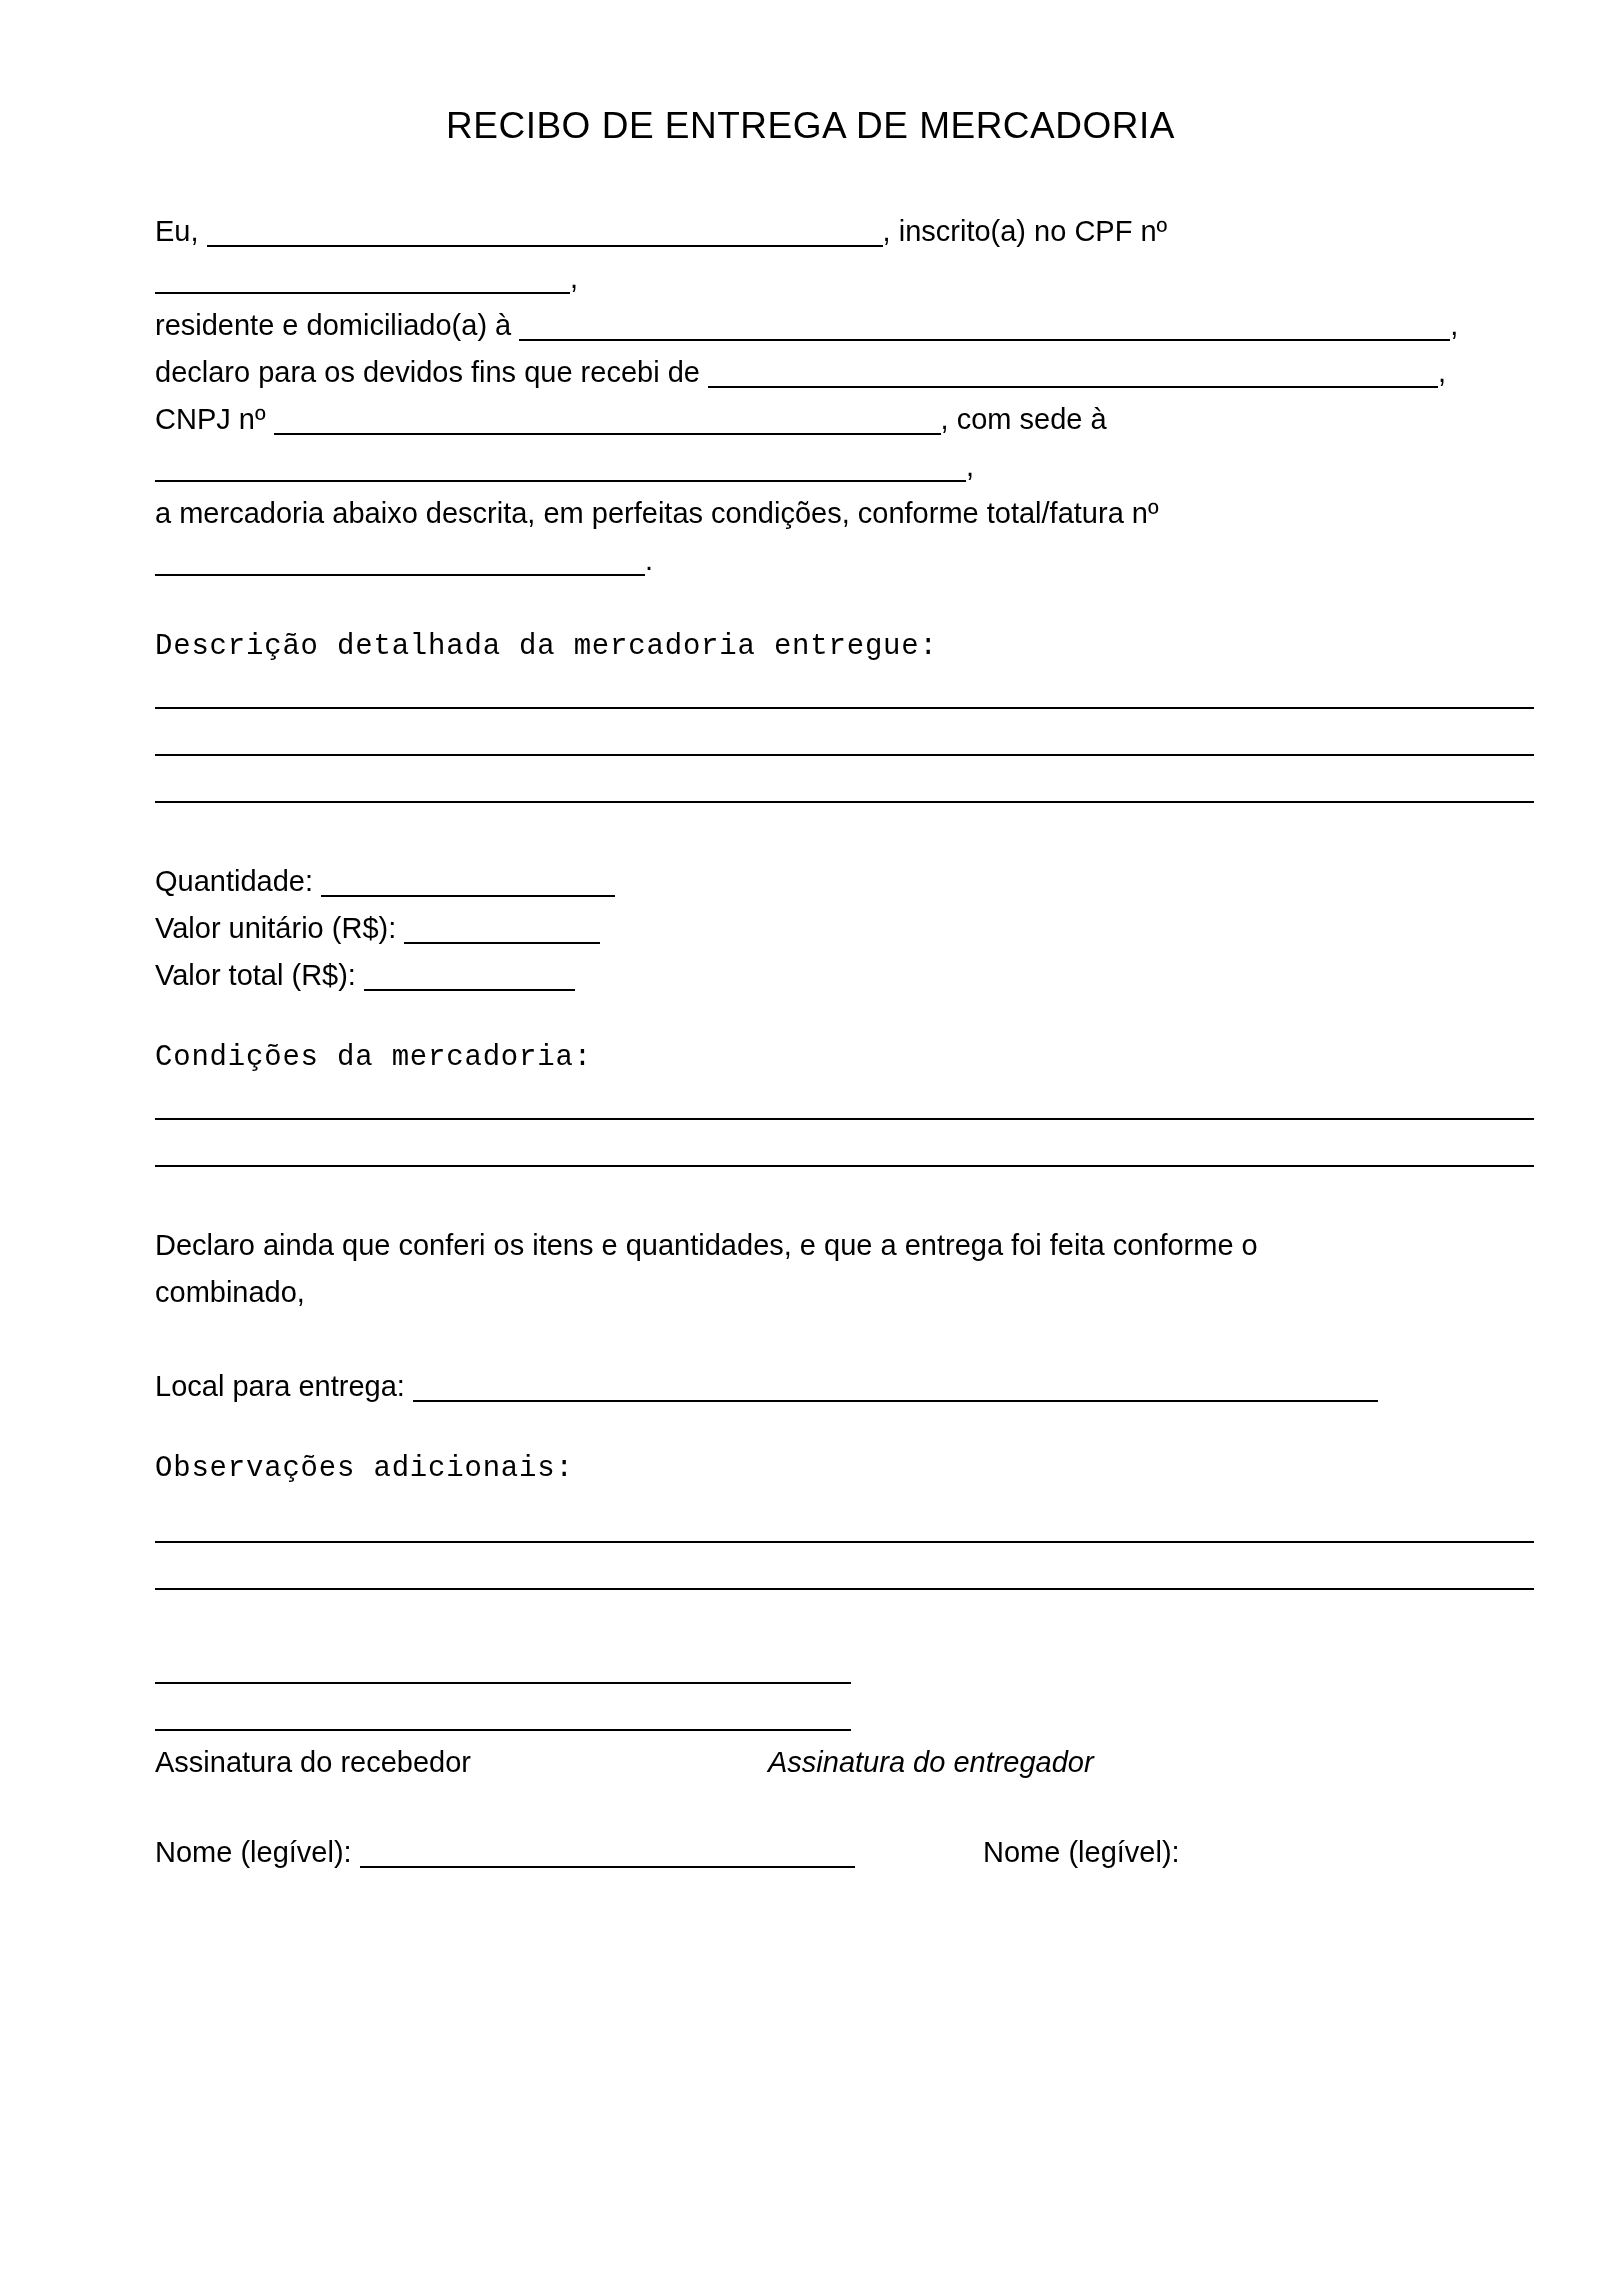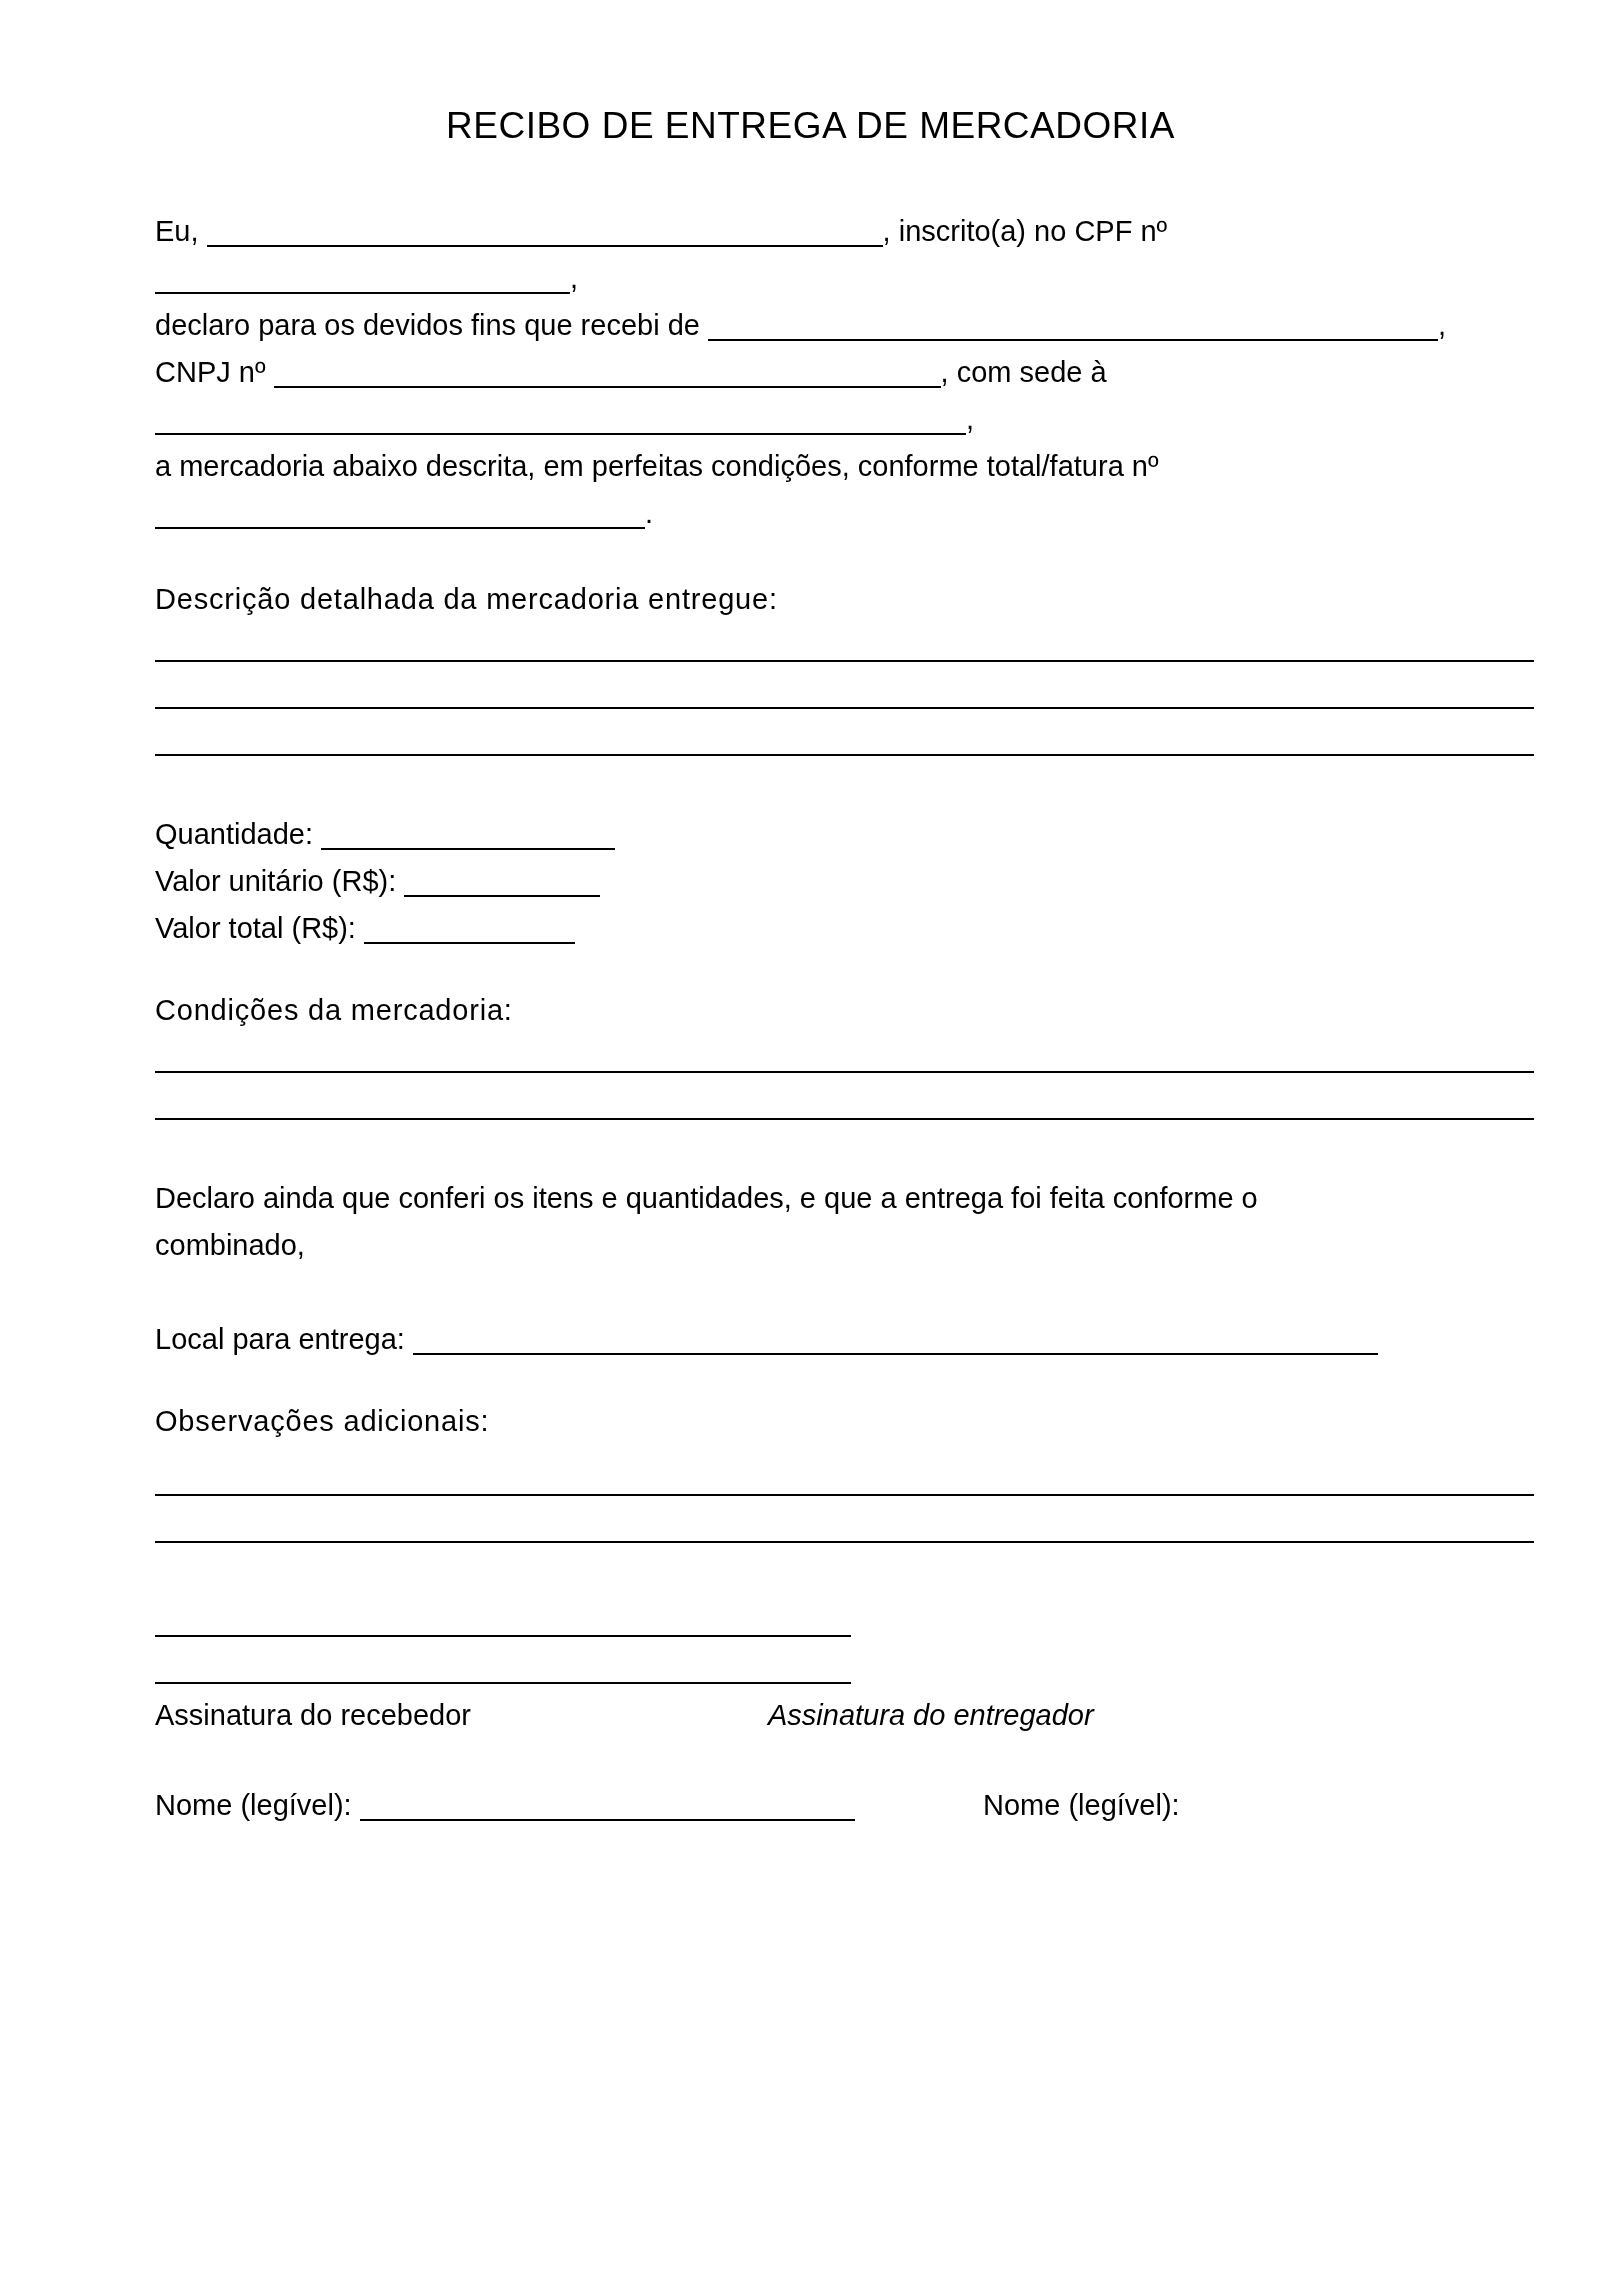--- a/index.html
+++ b/index.html
@@ -23,21 +23,21 @@
     font-size: 37px;
     line-height: 47px;
     text-align: center;
     margin-left: -68px; 
     letter-spacing: 0.5px;
     white-space: nowrap;
   }
 
   .line { white-space: nowrap; height: 47px; line-height: 47px; }
 
-  .label { letter-spacing: 0.8px; }
+  .label { letter-spacing: 0.8px; font-family: Liberation Mono, monospace; }
 
   .blank {
     display: inline-block;
     height: 2px;
     border-bottom: 2px solid #000;
     vertical-align: -5.9px;
   }
   .blank.full { width: 100%; }
 
   .row { position: relative; }
@@ -64,20 +64,21 @@
 </style>
 </head>
 <body>
 
 <div class="page" data-name="document-page">
   <div class="title" data-name="page-title">RECIBO DE ENTREGA DE MERCADORIA</div>
   <div data-name="document-body" id="doc-body">
       <div data-name="intro">
         <div class="line" data-name="form-line"><span data-name="text-segment">Eu, </span><span class="blank" data-name="blank-field" style="width: 676px;"></span><span data-name="text-segment">, inscrito(a) no CPF nº</span></div>
         <div class="line" data-name="form-line"><span class="blank" data-name="blank-field" style="width: 415px;"></span><span data-name="text-segment">,</span></div>
+        <div class="line" data-name="form-line"><span data-name="text-segment">residente e domiciliado(a) à </span><span class="blank" data-name="blank-field" style="width: 931px;"></span><span data-name="text-segment">,</span></div>
         <div class="line" data-name="form-line"><span data-name="text-segment">declaro para os devidos fins que recebi de </span><span class="blank" data-name="blank-field" style="width: 730px;"></span><span data-name="text-segment">,</span></div>
         <div class="line" data-name="form-line"><span data-name="text-segment">CNPJ nº </span><span class="blank" data-name="blank-field" style="width: 667px;"></span><span data-name="text-segment">, com sede à</span></div>
         <div class="line" data-name="form-line"><span class="blank" data-name="blank-field" style="width: 811px;"></span><span data-name="text-segment">,</span></div>
         <div class="line" data-name="form-line"><span data-name="text-segment">a mercadoria abaixo descrita, em perfeitas condições, conforme total/fatura nº</span></div>
         <div class="line" data-name="form-line"><span class="blank" data-name="blank-field" style="width: 490px;"></span><span data-name="text-segment">.</span></div>
       </div>
       <div data-name="desc-label" class="line label">Descrição detalhada da mercadoria entregue:</div>
       <div data-name="desc-rules">
         <div class="line" data-name="form-line"><span class="blank full" data-name="blank-field"></span></div>
         <div class="line" data-name="form-line"><span class="blank full" data-name="blank-field"></span></div>

